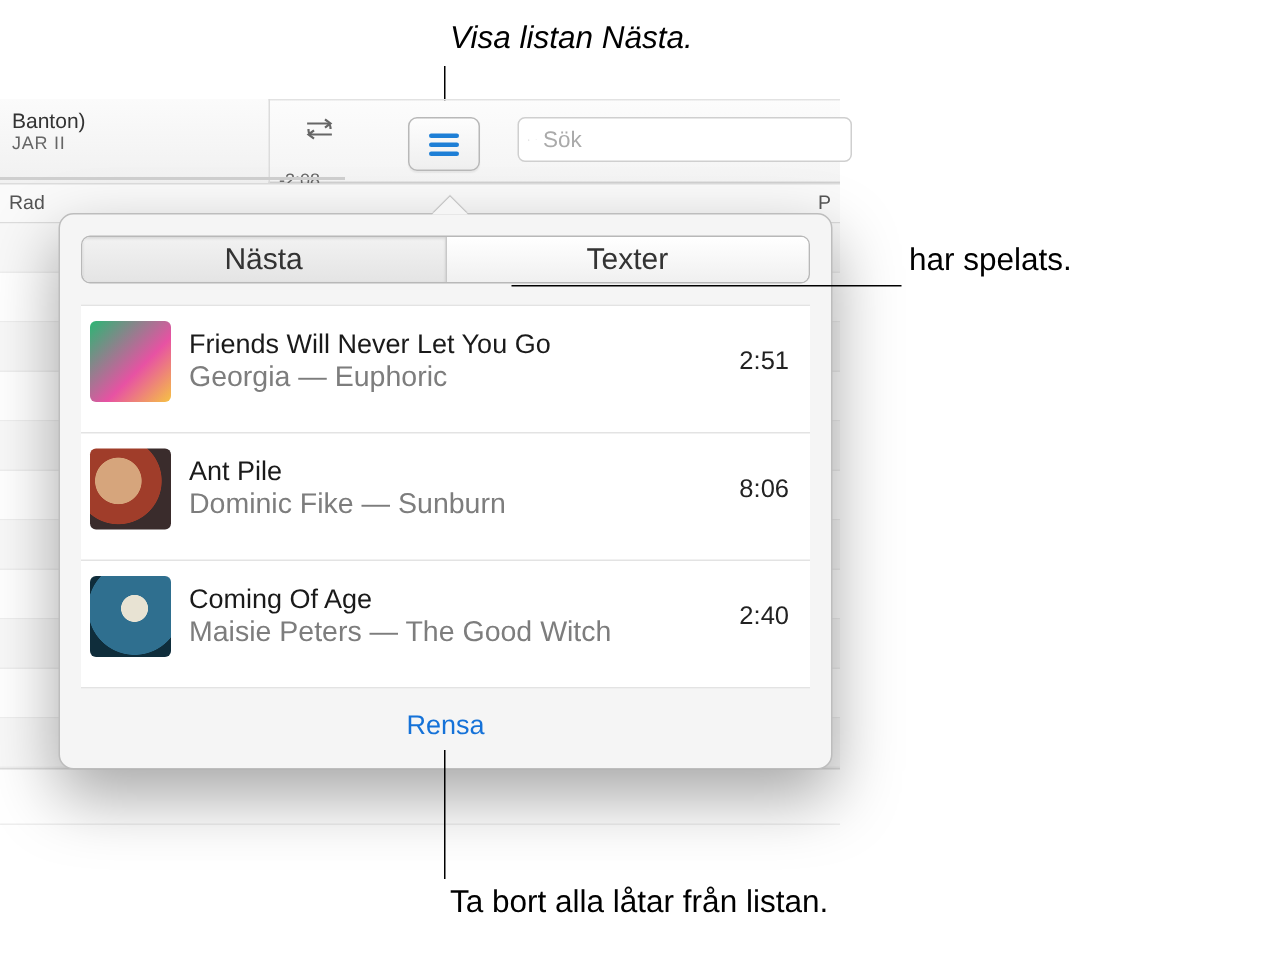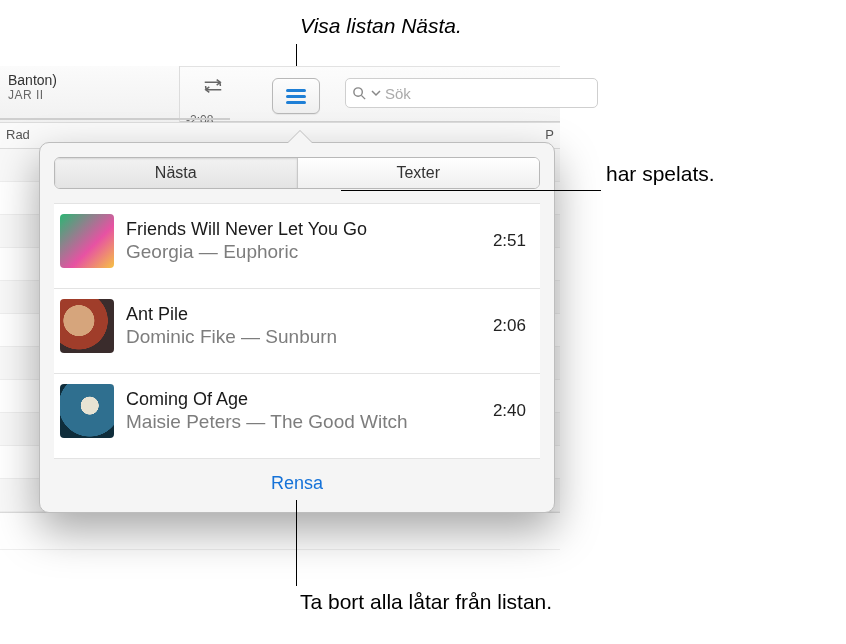--- a/index.html
+++ b/index.html
@@ -96,21 +96,21 @@
       display: flex;
       align-items: center;
       justify-content: center;
     }
     .upnext-btn svg { width: 24px; height: 18px; }
 
     .search-wrap {
       position: absolute;
       left: 345px;
       top: 78px;
-      width: 253px;
+      width: 223px;
       height: 30px;
       border: 1px solid #cfcfcf;
       border-radius: 5px;
       background: #fff;
       display: flex;
       align-items: center;
       padding: 0 6px;
       gap: 4px;
       color: #999;
     }
@@ -178,21 +178,21 @@
       height: 32px;
       border: 1px solid #b8b8b8;
       border-radius: 6px;
       overflow: hidden;
       margin-bottom: 14px;
       background: #fff;
     }
     .segbtn {
       flex: 1;
       display: flex; align-items: center; justify-content: center;
-      font-size: 16px;
+      font-size: 20px;
       color: #333;
       border-right: 1px solid #c8c8c8;
       background: linear-gradient(#ffffff,#f0f0f0);
       cursor: default;
     }
     .segbtn:last-child { border-right: none; }
     .segbtn.active {
       background: linear-gradient(#f2f2f2,#e4e4e4);
       box-shadow: inset 0 1px 2px rgba(0,0,0,.12);
       font-weight: 500;
@@ -334,21 +334,21 @@
         <div class="tsub">Georgia — Euphoric</div>
       </div>
       <div class="tdur">2:51</div>
     </div>
     <div class="trow">
       <div class="art a2"></div>
       <div class="tmeta">
         <div class="ttitle">Ant Pile</div>
         <div class="tsub">Dominic Fike — Sunburn</div>
       </div>
-      <div class="tdur">2:06</div>
+      <div class="tdur">8:06</div>
     </div>
     <div class="trow">
       <div class="art a3"></div>
       <div class="tmeta">
         <div class="ttitle">Coming Of Age</div>
         <div class="tsub">Maisie Peters — The Good Witch</div>
       </div>
       <div class="tdur">2:40</div>
     </div>
   </div>

